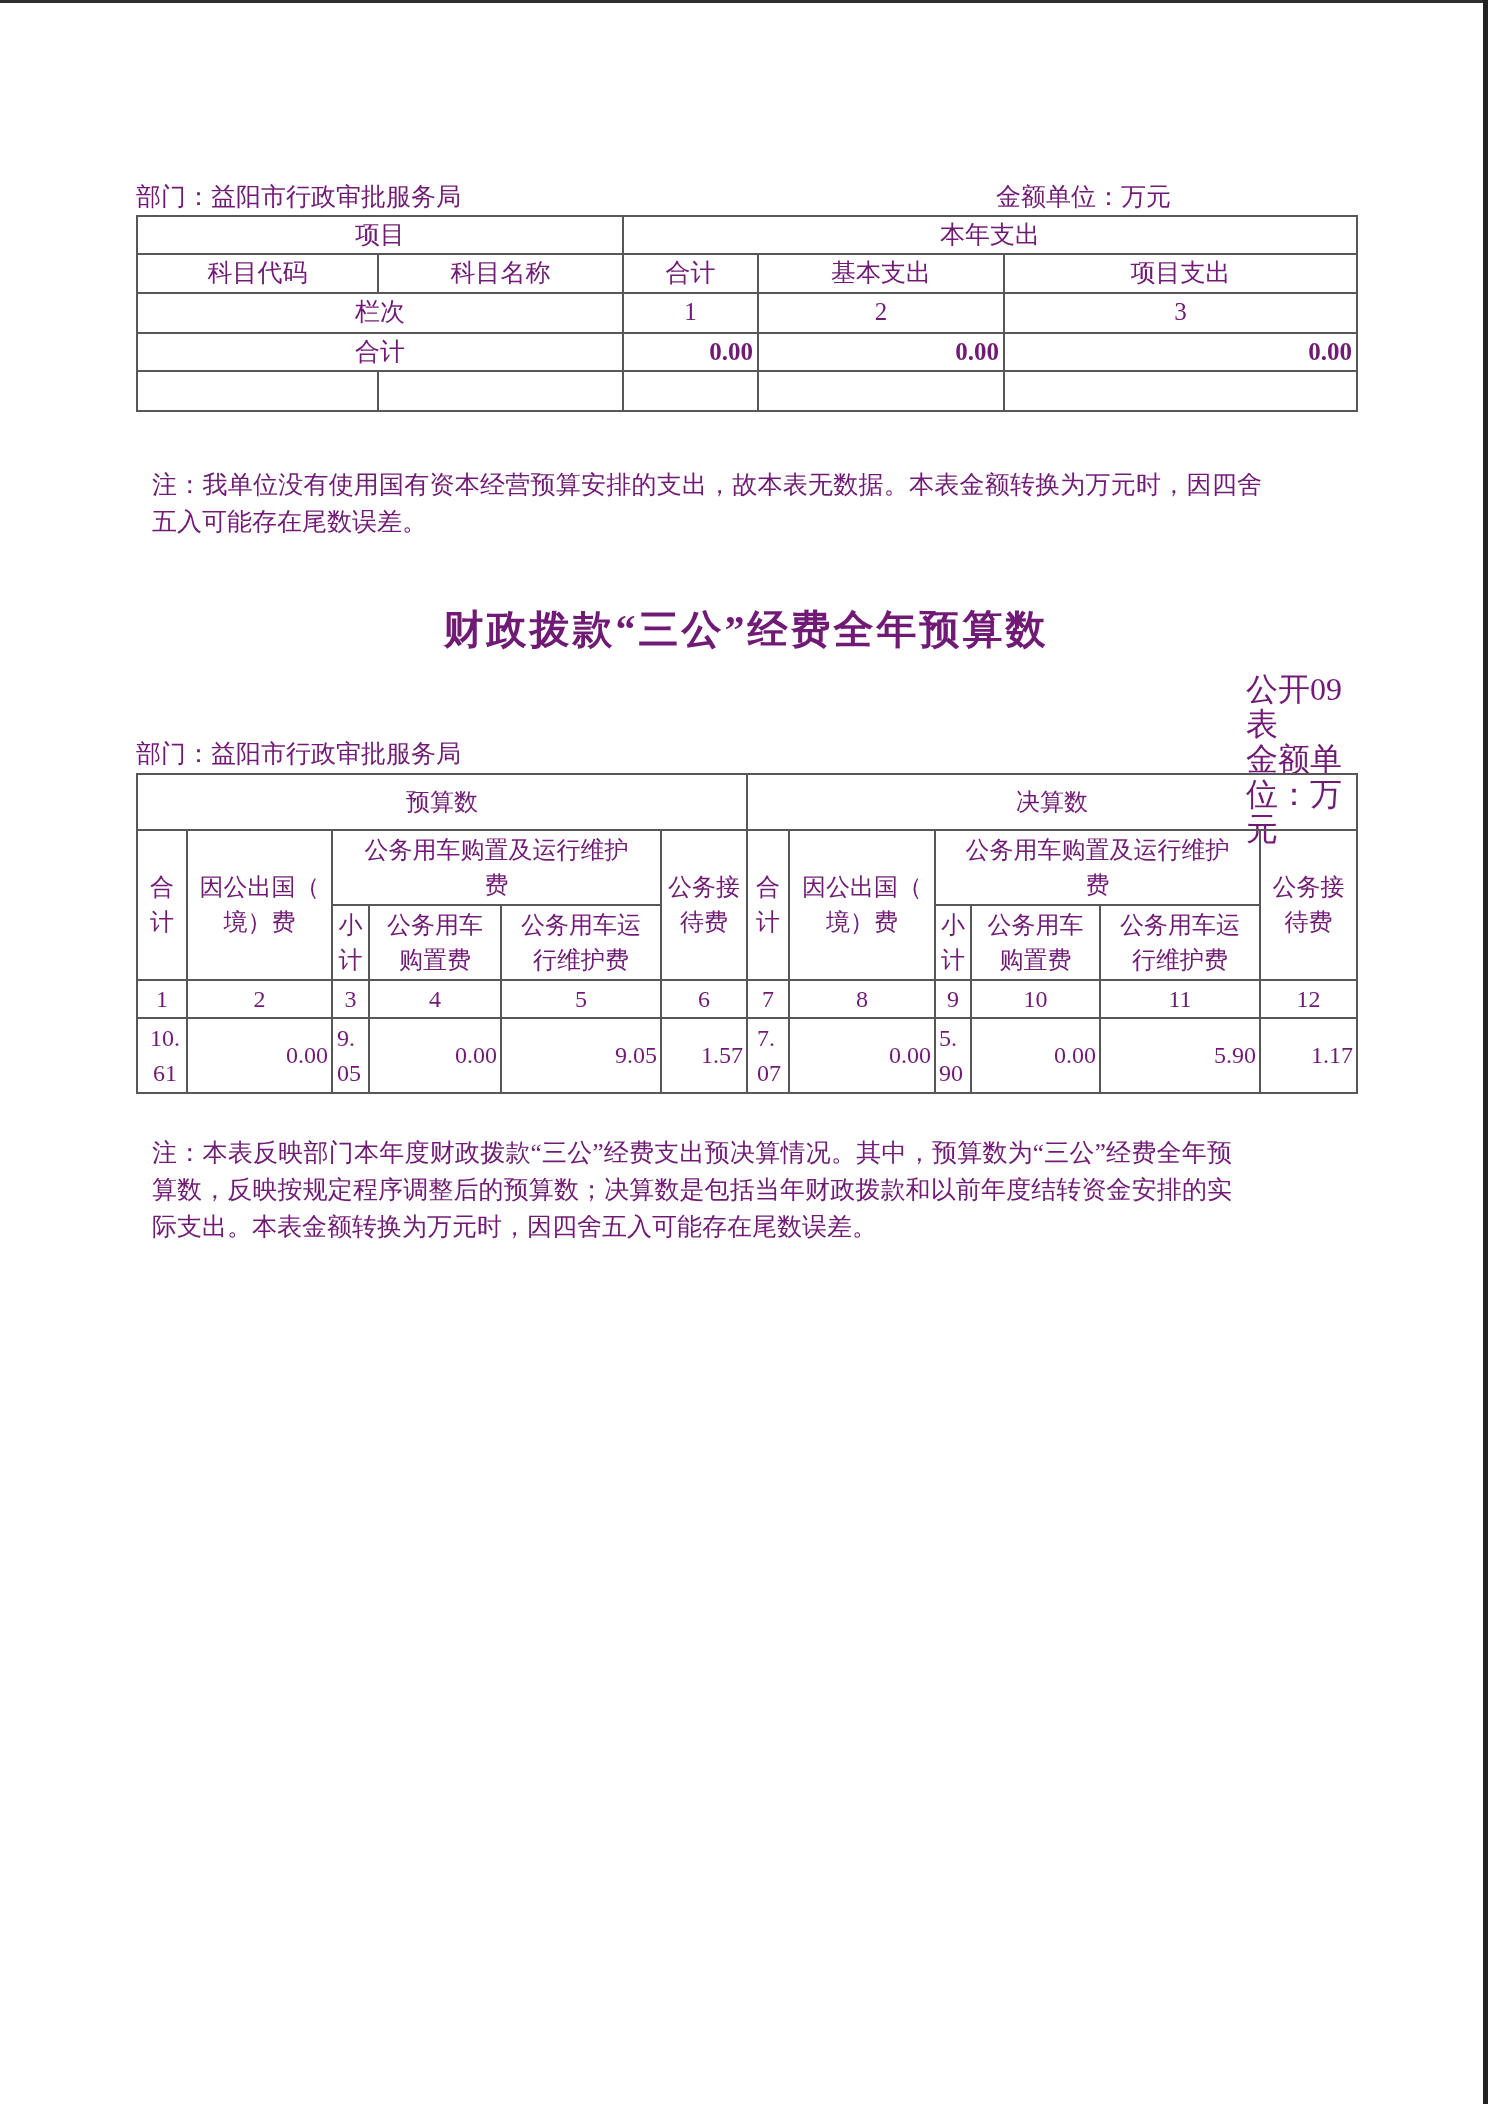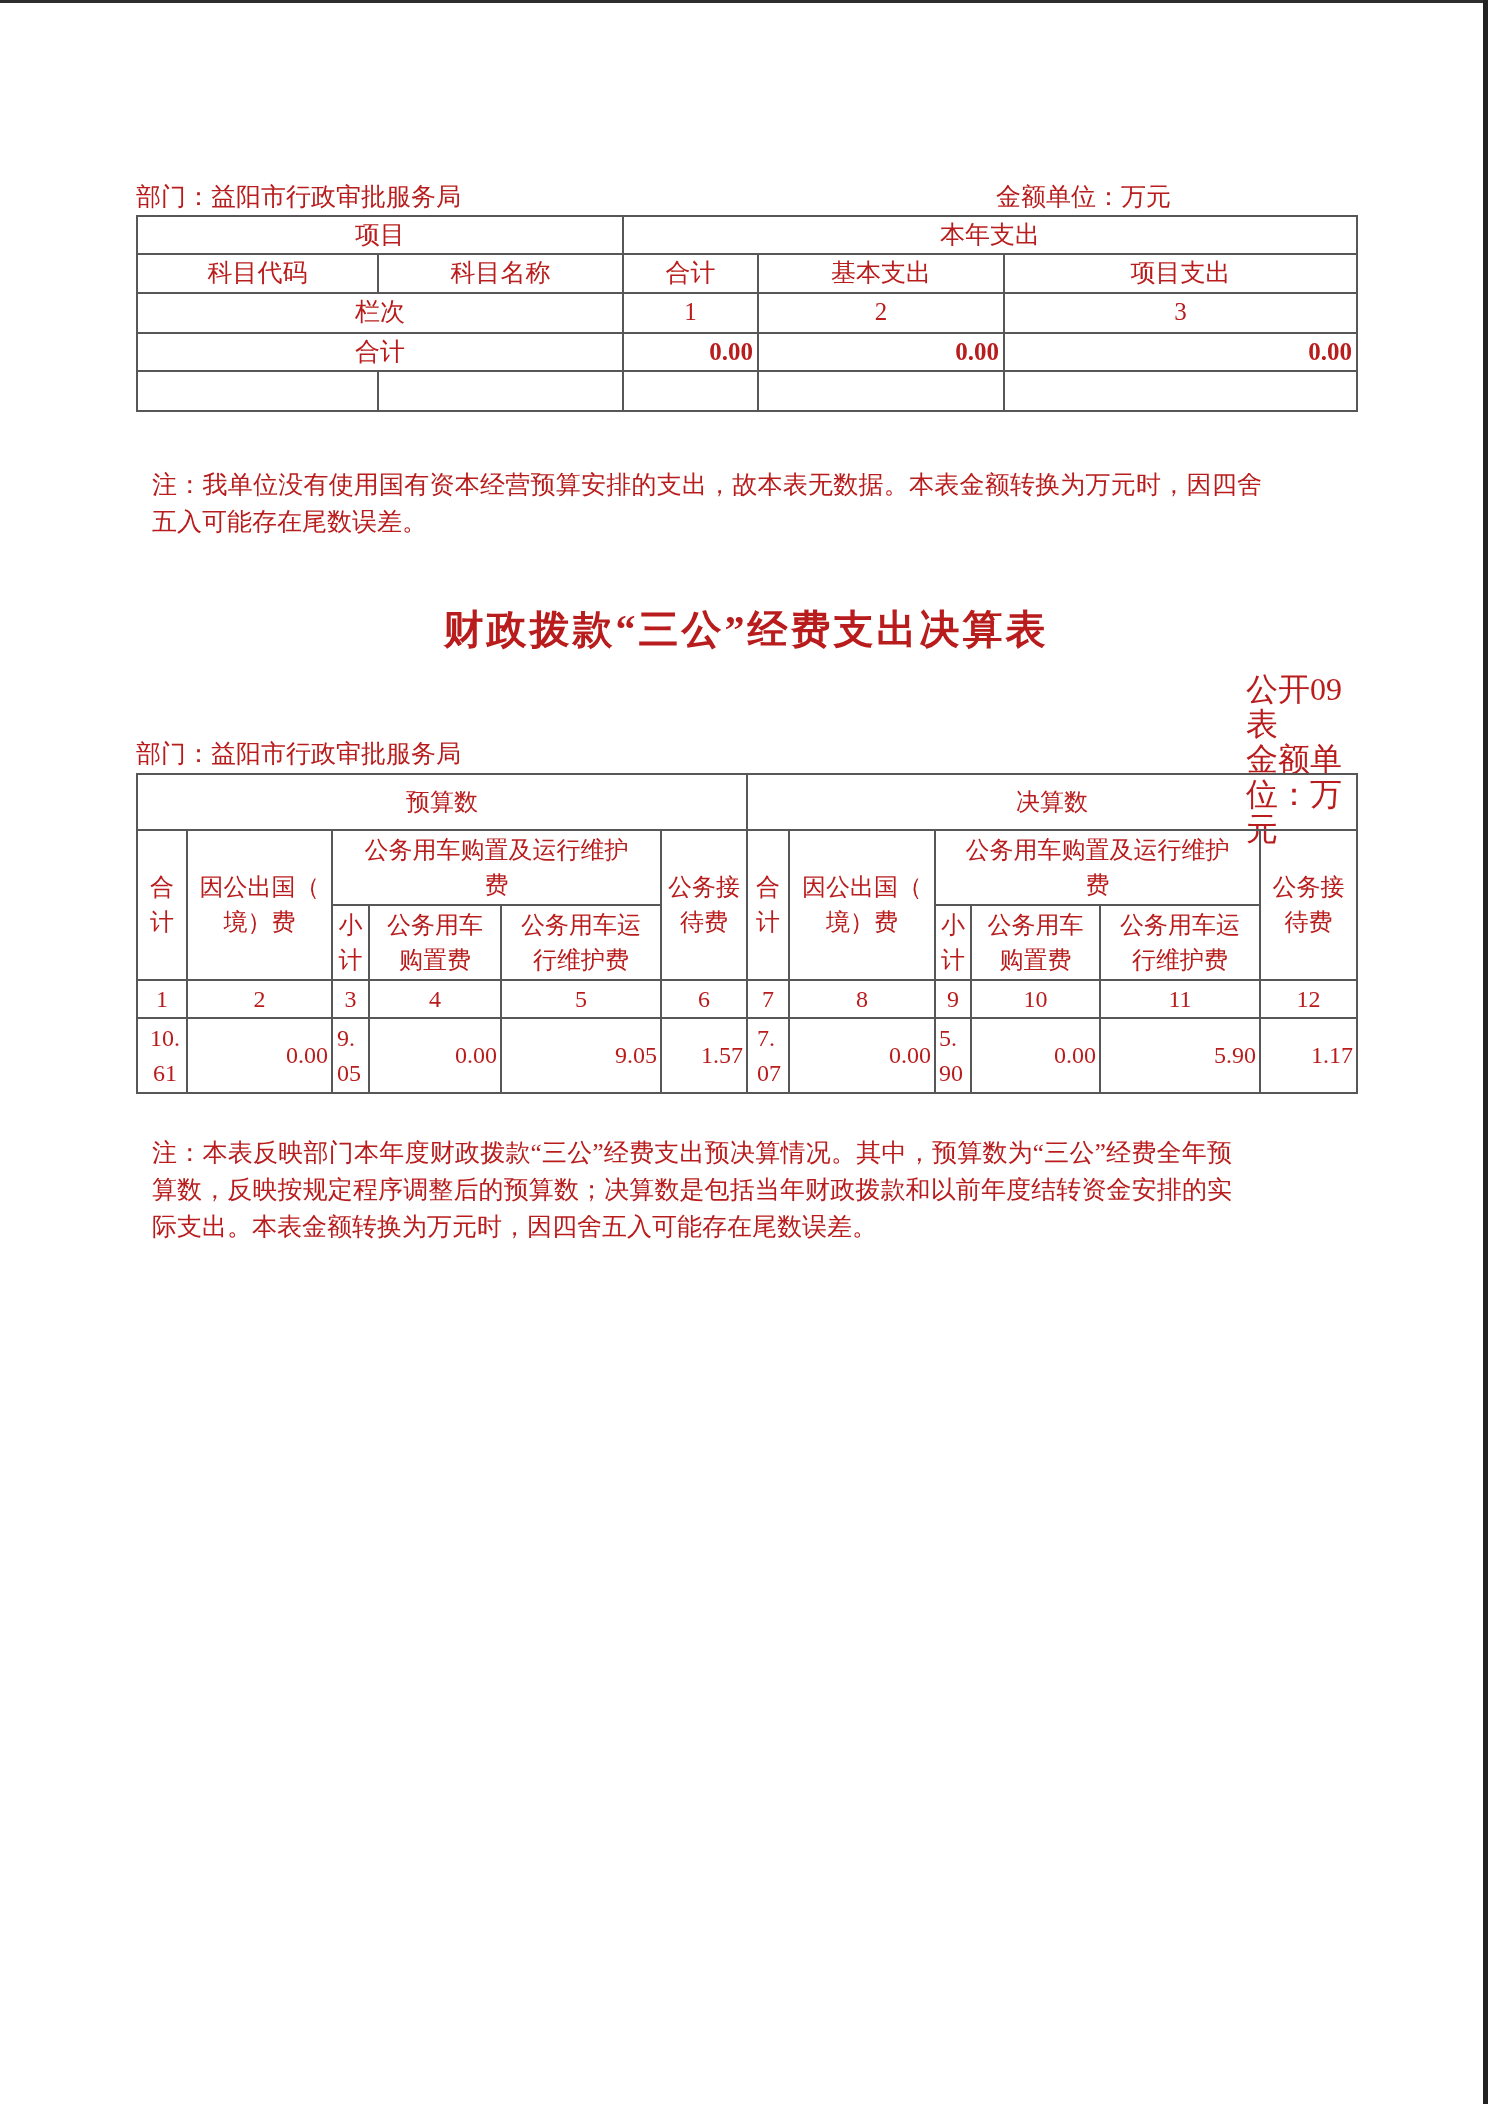--- a/index.html
+++ b/index.html
@@ -1,18 +1,18 @@
 <!DOCTYPE html>
 <html><head>
 <meta charset="utf-8">
 <style>
   html,body { margin:0; padding:0; background:#ffffff; }
   .page {
     position:relative; width:1488px; height:2104px; background:#ffffff;
-    font-family:"Liberation Serif","DejaVu Serif",serif; color:#b91c1c;
+    font-family:"Liberation Serif","DejaVu Serif",serif; color:#701a75;
     overflow:hidden;
   }
   .edge-top { position:absolute; top:0; left:0; width:100%; height:3px; background:#2e2e2e; }
   .edge-right { position:absolute; top:0; right:0; width:5px; height:100%; background:#222222; }
   .content { position:absolute; left:136px; top:0; width:1220px; height:2104px; }
 
   .meta-line { position:absolute; left:0; width:1220px; font-size:25px; white-space:nowrap; }
   .dept1 { top:180px; }
   .unit1 { top:180px; text-align:right; padding-right:185px; box-sizing:border-box; }
 
@@ -99,21 +99,21 @@
           <td></td>
           <td></td>
           <td></td>
           <td></td>
         </tr>
       </tbody>
     </table>
 
     <div class="note note1">注：我单位没有使用国有资本经营预算安排的支出，故本表无数据。本表金额转换为万元时，因四舍五入可能存在尾数误差。</div>
 
-    <div class="sec-title">财政拨款“三公”经费支出决算表</div>
+    <div class="sec-title">财政拨款“三公”经费全年预算数</div>
 
     <div class="meta-block">
       <div>公开09表</div>
       <div><span class="ib la" style="width:108px">金额单位：万元</span></div>
     </div>
 
     <div class="meta-line dept2">部门：益阳市行政审批服务局</div>
 
     <table class="t2">
       <colgroup>

